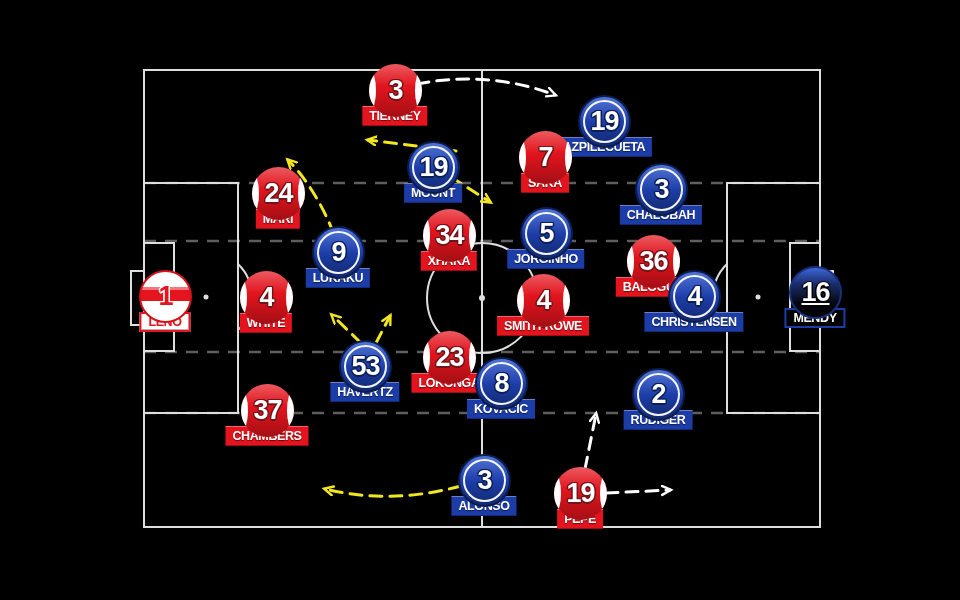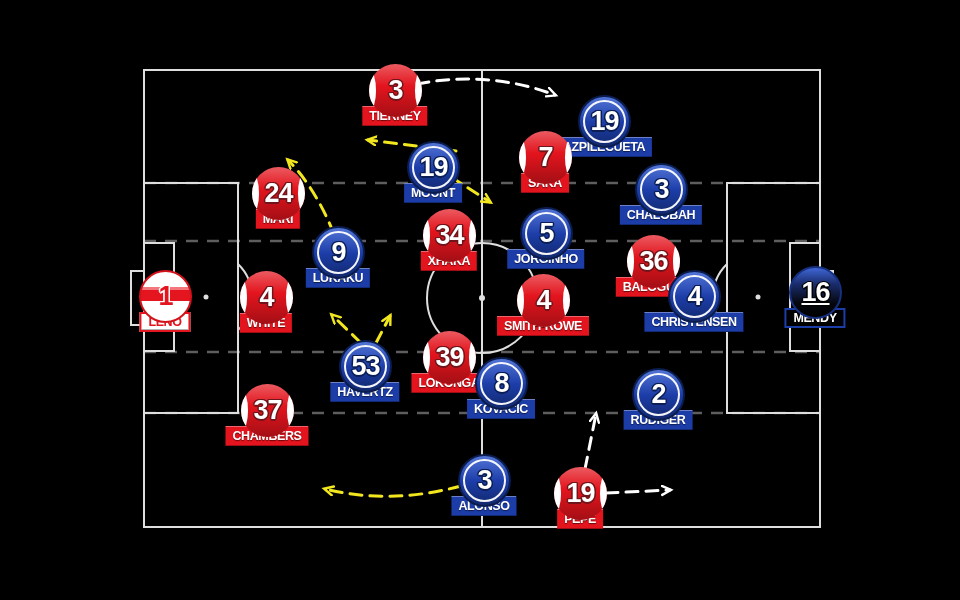--- a/index.html
+++ b/index.html
@@ -171,21 +171,21 @@
         <span class="label">TIERNEY</span>
       </div>
       <div class="player arsenal" style="left: 449px; top: 235px;">
         <span class="circle">
           <span class="num">34</span>
         </span>
         <span class="label">XHAKA</span>
       </div>
       <div class="player arsenal" style="left: 449px; top: 357px;">
         <span class="circle">
-          <span class="num">39</span>
+          <span class="num">23</span>
         </span>
         <span class="label">LOKONGA</span>
       </div>
       <div class="player arsenal" style="left: 545px; top: 157px;">
         <span class="circle">
           <span class="num">7</span>
         </span>
         <span class="label">SAKA</span>
       </div>
       <div class="player arsenal" style="left: 543px; top: 300px;">

